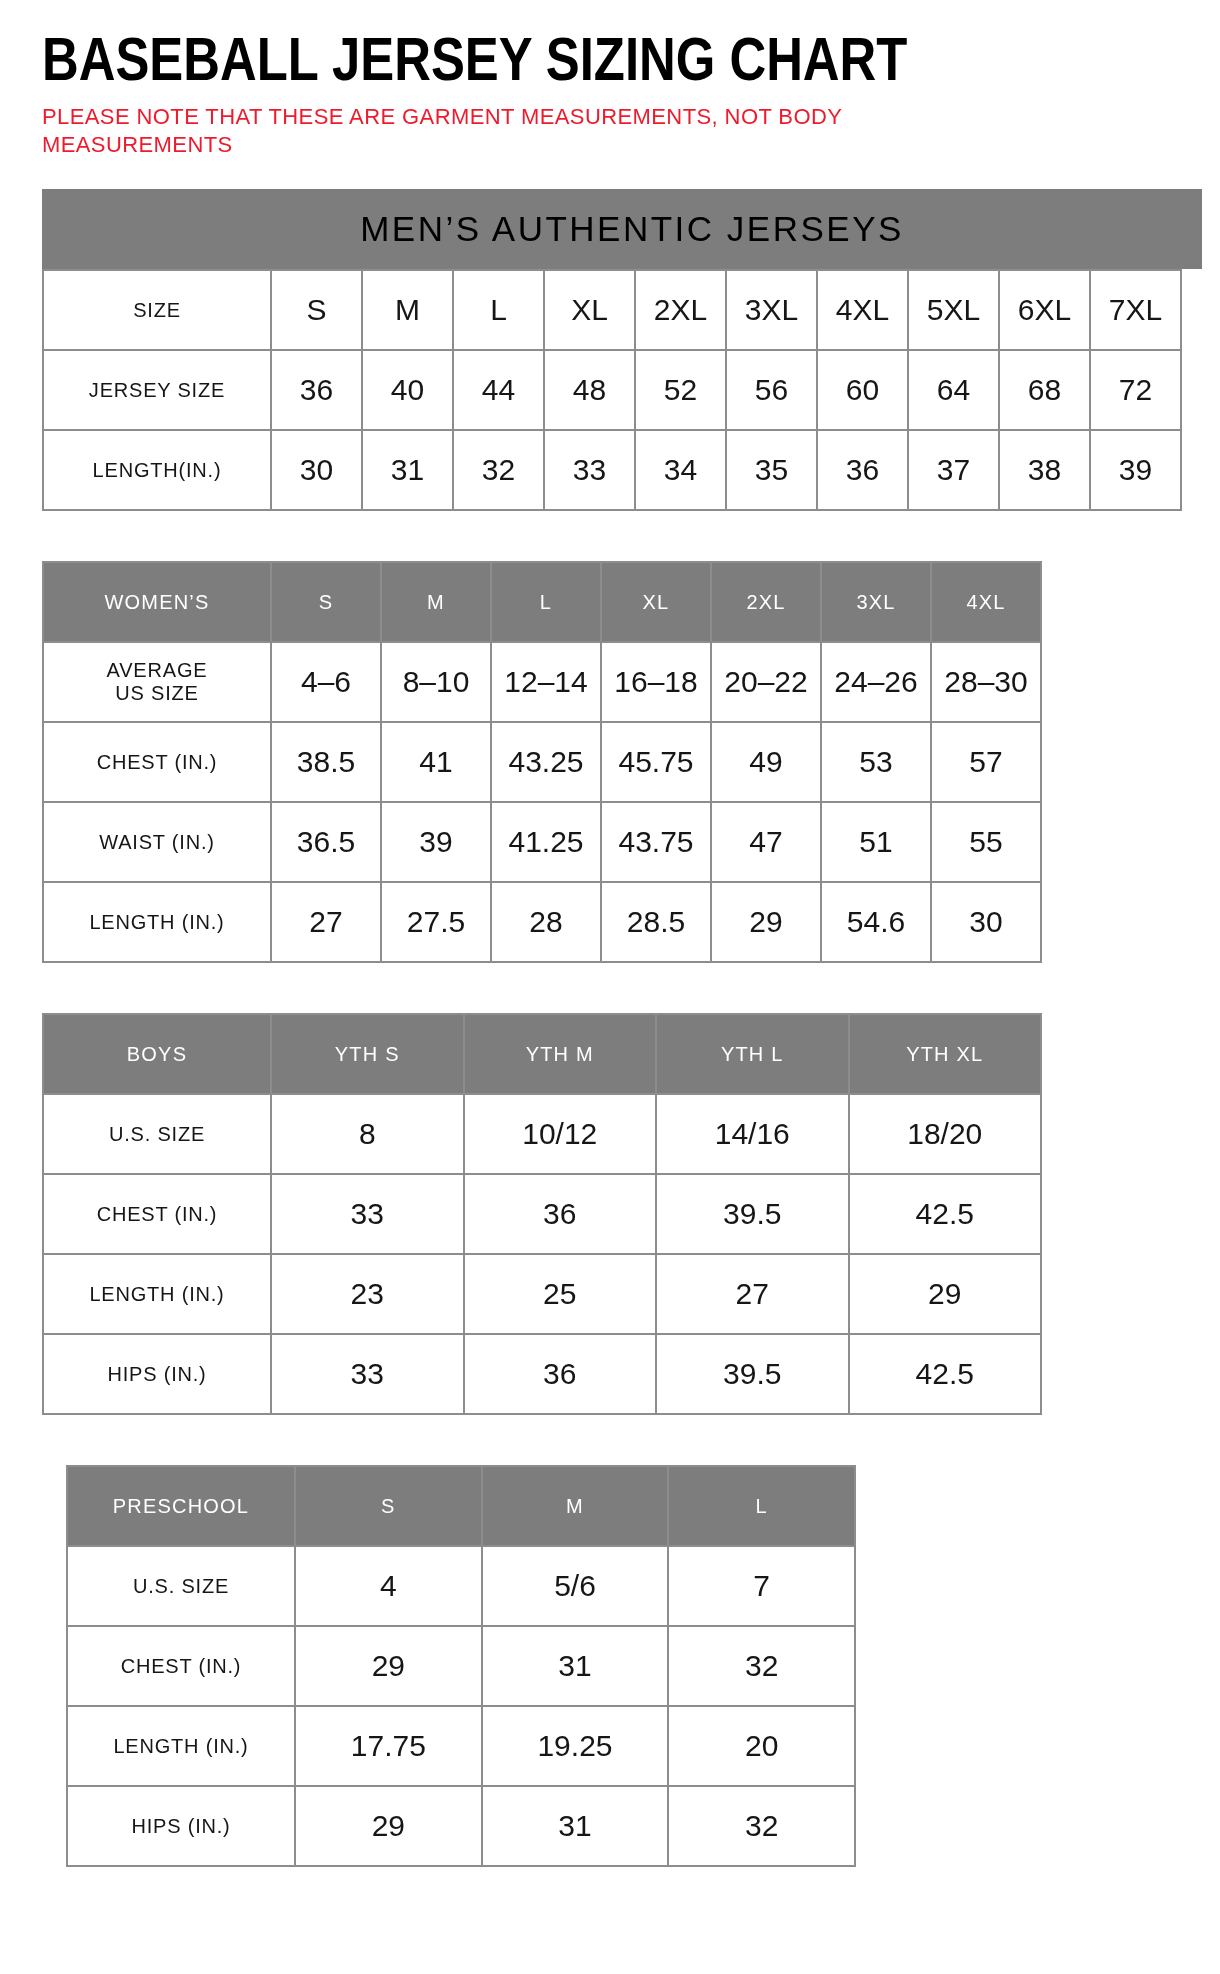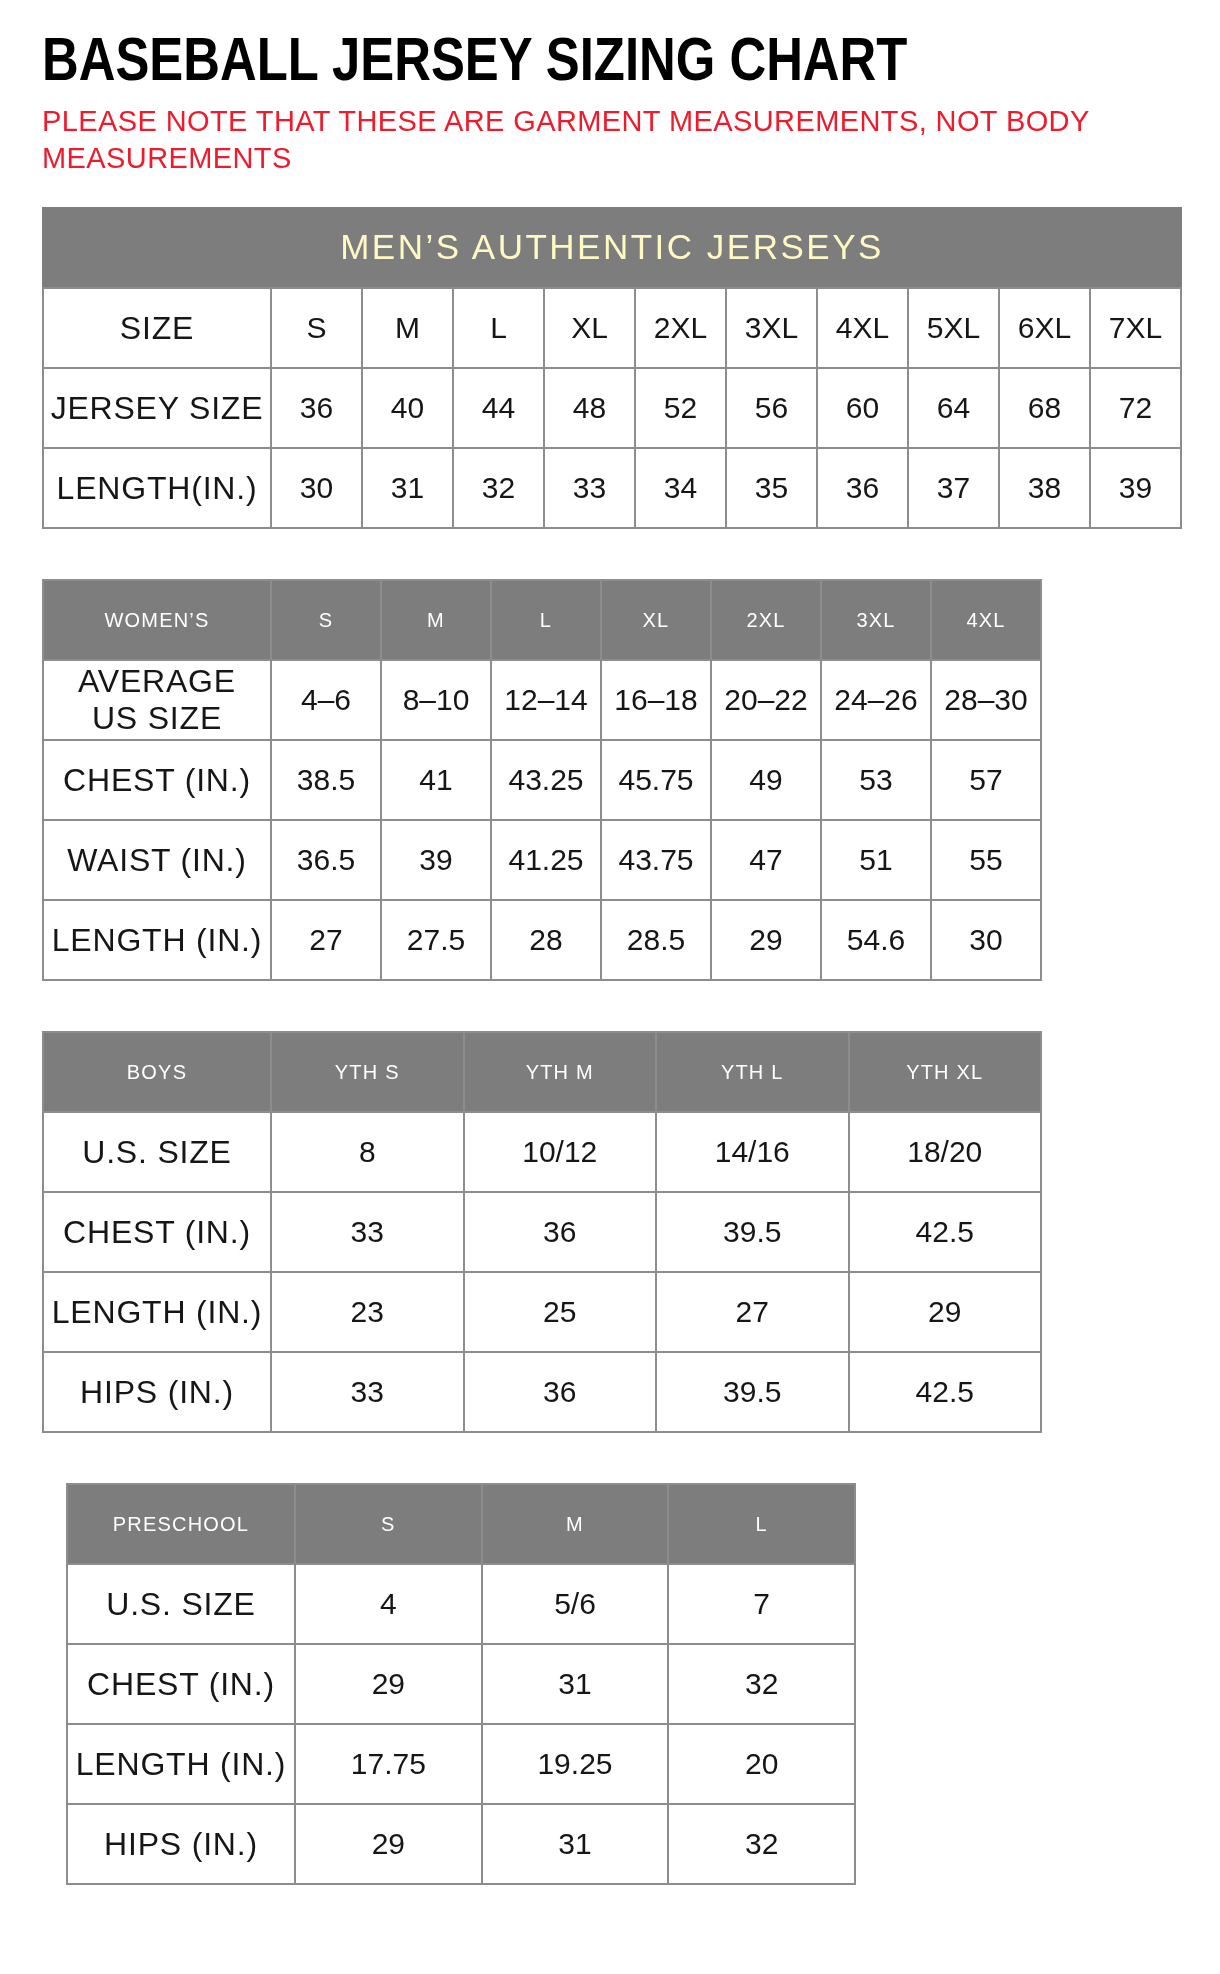--- a/index.html
+++ b/index.html
@@ -19,53 +19,54 @@
     color: #000000;
     line-height: 1.05;
     margin: 4px 0 12px 0;
     transform: scaleX(0.82);
     transform-origin: left center;
     white-space: nowrap;
   }
 
   .note {
     color: var(--accent-red, #ee1b2c);
-    font-size: 29px;
+    font-size: 22px;
     line-height: 1.28;
     letter-spacing: 0.4px;
     margin: 0 0 30px 0;
     font-weight: 500;
   }
 
   .tbl-block { margin: 0 0 50px 0; }
   .tbl-block.preschool { margin-bottom: 18px; }
 
   .tbl-title {
     height: 80px;
     background: var(--header-gray, #7d7d7d);
-    color: #fef9c3;
+    color: #000000;
     display: flex;
     align-items: center;
     justify-content: center;
     font-size: 35px;
     letter-spacing: 2.5px;
+    padding-left: 20px;
   }
 
   table.tbl { border-collapse: collapse; table-layout: fixed; }
   .tbl th, .tbl td {
     border: 2px solid var(--border-gray, #8d8d8d);
     font-weight: normal;
     text-align: center;
     vertical-align: middle;
     height: 78px;
     font-size: 30px;
     color: #161616;
     padding: 0;
   }
-  .tbl th.lbl { font-size: 32px; letter-spacing: 0.8px; width: 226px; }
+  .tbl th.lbl { font-size: 20px; letter-spacing: 0.8px; width: 226px; }
   .tbl tr.hdr-row th {
     background: var(--header-gray, #7d7d7d);
     color: #ffffff;
     font-size: 20px;
     letter-spacing: 1.2px;
   }
 
   .mens .tbl-title { width: 1140px; }
   .mens table.tbl { width: 1140px; }
   .womens table.tbl { width: 1000px; }

